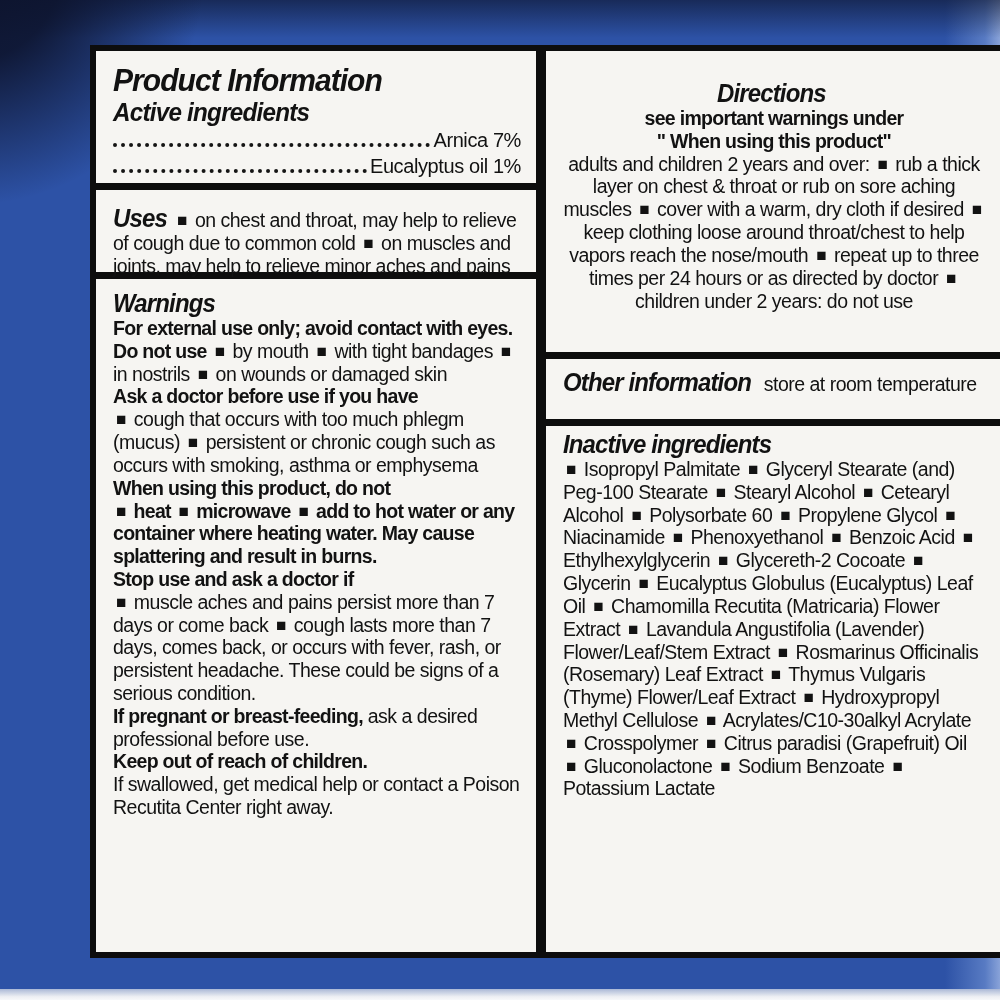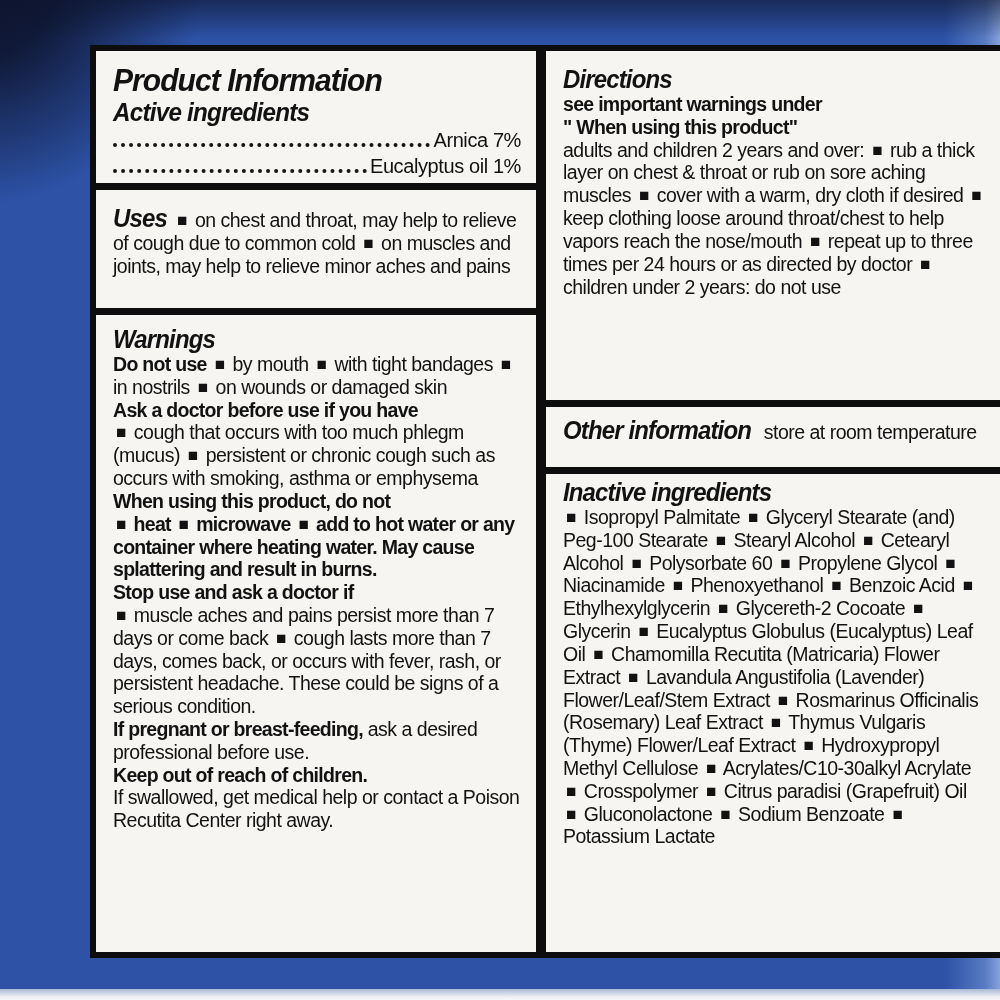--- a/index.html
+++ b/index.html
@@ -23,23 +23,23 @@
   }
   .col { display:flex; flex-direction:column; gap:7px; box-sizing:border-box; }
   .col-left  { width:440px; }
   .col-right { flex:1; }
   .box {
     background:#f6f5f2; box-sizing:border-box;
     padding:10px 15px 8px 17px; color:#121212;
     font-size:19.5px; line-height:1.17; letter-spacing:-0.5px;
   }
   .box-product   { height:132px; padding-top:14px; }
-  .box-uses      { height:118px; padding-top:14px; }
+  .box-uses      { height:82px; padding-top:14px; }
   .box-warnings  { flex:1; }
-  .box-directions{ height:349px; padding-top:14px; }
+  .box-directions{ height:301px; padding-top:28px;text-align:center; }
   .box-other     { height:60px;  padding-top:9px; }
   .box-inactive  { flex:1; padding-top:4px; }
 
   .pi-title {
     font-size:31px; font-weight:700; font-style:italic; letter-spacing:-1px;
     display:inline-block; transform:scaleX(0.97); transform-origin:0 70%;
     line-height:1.05;
   }
   .pi-sub {
     font-size:25px; font-weight:700; font-style:italic; letter-spacing:-0.8px;
@@ -80,20 +80,21 @@
           <span class="active-name">Eucalyptus oil 1%</span>
         </div>
       </div>
 
       <div class="box box-uses">
           <div class="rt-para"><span class="rt-hi">Uses</span><span class="rt-r">  </span><span class="sq">■</span><span class="rt-r"> on chest and throat, may help to relieve of cough due to common cold </span><span class="sq">■</span><span class="rt-r"> on muscles and joints, may help to relieve minor aches and pains</span></div>
         </div>
 
       <div class="box box-warnings">
           <div class="rt-para"><span class="rt-h">Warnings</span></div>
+          <div class="rt-para"><span class="rt-b">For external use only; avoid contact with eyes.</span></div>
           <div class="rt-para"><span class="rt-b">Do not use</span><span class="rt-r"> </span><span class="sq">■</span><span class="rt-r"> by mouth </span><span class="sq">■</span><span class="rt-r"> with tight bandages </span><span class="sq">■</span><span class="rt-r"> in nostrils </span><span class="sq">■</span><span class="rt-r"> on wounds or damaged skin</span></div>
           <div class="rt-para"><span class="rt-b">Ask a doctor before use if you have</span></div>
           <div class="rt-para"><span class="sq">■</span><span class="rt-r"> cough that occurs with too much phlegm (mucus) </span><span class="sq">■</span><span class="rt-r"> persistent or chronic cough such as occurs with smoking, asthma or emphysema</span></div>
           <div class="rt-para"><span class="rt-b">When using this product, do not</span></div>
           <div class="rt-para"><span class="sq">■</span><span class="rt-b"> heat </span><span class="sq">■</span><span class="rt-b"> microwave </span><span class="sq">■</span><span class="rt-b"> add to hot water or any container where heating water. May cause splattering and result in burns.</span></div>
           <div class="rt-para"><span class="rt-b">Stop use and ask a doctor if</span></div>
           <div class="rt-para"><span class="sq">■</span><span class="rt-r"> muscle aches and pains persist more than 7 days or come back </span><span class="sq">■</span><span class="rt-r"> cough lasts more than 7 days, comes back, or occurs with fever, rash, or persistent headache. These could be signs of a serious condition.</span></div>
           <div class="rt-para"><span class="rt-b">If pregnant or breast-feeding,</span><span class="rt-r"> ask a desired professional before use.</span></div>
           <div class="rt-para"><span class="rt-b">Keep out of reach of children.</span></div>
           <div class="rt-para"><span class="rt-r">If swallowed, get medical help or contact a Poison Recutita Center right away.</span></div>

